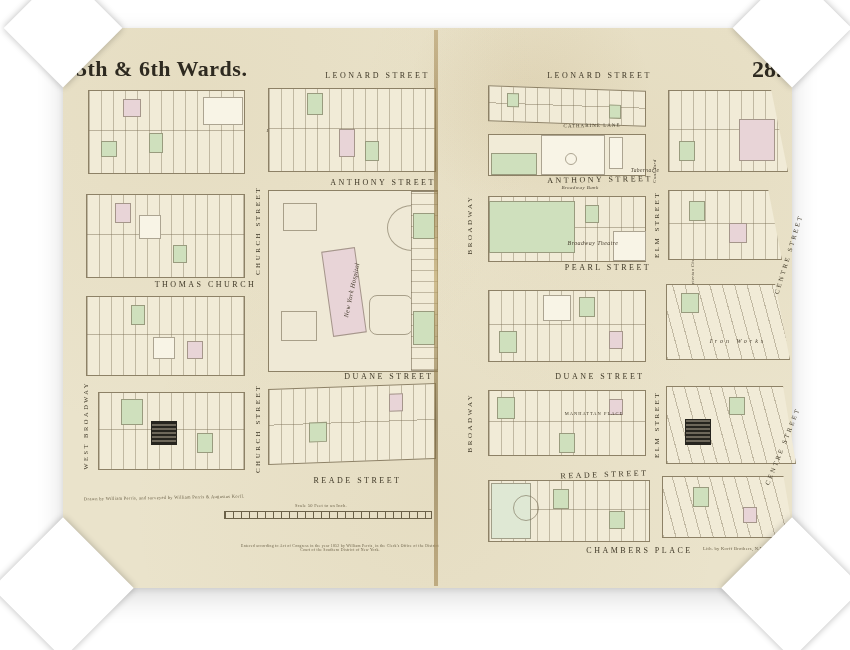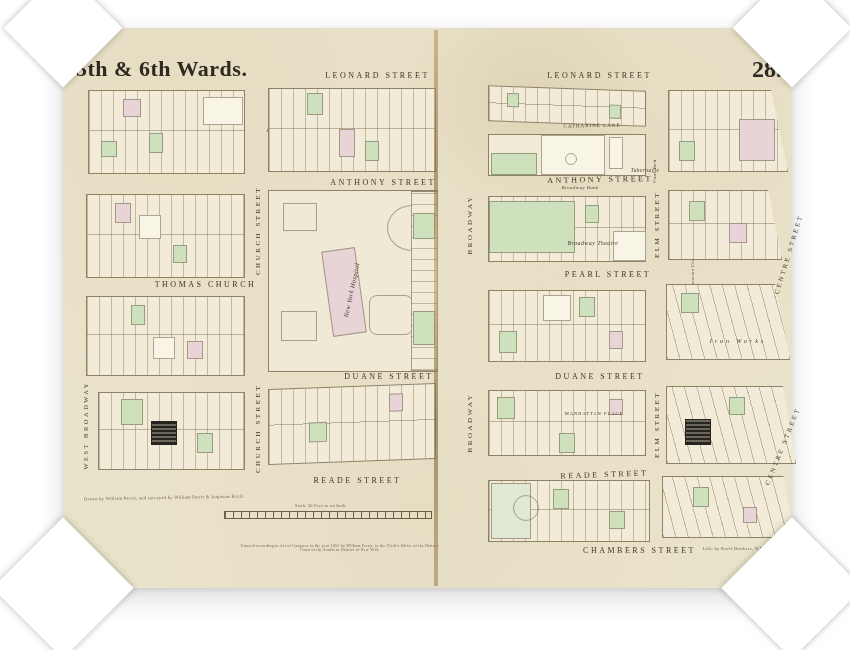--- a/index.html
+++ b/index.html
@@ -170,27 +170,27 @@
   </div>
 
   <div class="fold"></div>
 
   <div class="lbl" style="left:315px;top:72px;width:125px;">LEONARD STREET</div>
   <div class="lbl" style="left:537px;top:72px;width:125px;">LEONARD STREET</div>
   <div class="lbl small" style="left:546px;top:123px;width:92px;transform:rotate(-1deg);">CATHARINE LANE</div>
   <div class="lbl" style="left:318px;top:179px;width:130px;">ANTHONY STREET</div>
   <div class="lbl" style="left:540px;top:176px;width:120px;transform:rotate(-1deg);">ANTHONY STREET</div>
   <div class="lbl" style="left:148px;top:281px;width:115px;">THOMAS CHURCH</div>
-  <div class="lbl" style="left:553px;top:271px;width:110px;">PEARL STREET</div>
+  <div class="lbl" style="left:553px;top:264px;width:110px;">PEARL STREET</div>
   <div class="lbl" style="left:333px;top:373px;width:112px;">DUANE STREET</div>
   <div class="lbl" style="left:544px;top:373px;width:112px;">DUANE STREET</div>
   <div class="lbl small" style="left:558px;top:412px;width:72px;font-size:4.5px;">MANHATTAN PLACE</div>
   <div class="lbl" style="left:300px;top:477px;width:115px;">READE STREET</div>
   <div class="lbl" style="left:547px;top:471px;width:115px;transform:rotate(-2deg);">READE STREET</div>
-  <div class="lbl" style="left:567px;top:547px;width:145px;">CHAMBERS STREET</div>
+  <div class="lbl" style="left:567px;top:547px;width:145px;">CHAMBERS PLACE</div>
 
   <div class="lbl" style="left:198px;top:227px;width:120px;font-size:7px;transform:rotate(-90deg);">CHURCH STREET</div>
   <div class="lbl" style="left:198px;top:425px;width:120px;font-size:7px;transform:rotate(-90deg);">CHURCH STREET</div>
   <div class="lbl" style="left:420px;top:221px;width:100px;font-size:7px;transform:rotate(-90deg);">BROADWAY</div>
   <div class="lbl" style="left:420px;top:419px;width:100px;font-size:7px;transform:rotate(-90deg);">BROADWAY</div>
   <div class="lbl" style="left:31px;top:422px;width:110px;font-size:6.5px;transform:rotate(-90deg);">WEST BROADWAY</div>
   <div class="lbl" style="left:602px;top:221px;width:110px;font-size:7px;transform:rotate(-90deg);">ELM STREET</div>
   <div class="lbl" style="left:602px;top:421px;width:110px;font-size:7px;transform:rotate(-90deg);">ELM STREET</div>
   <div class="lbl" style="left:729px;top:251px;width:120px;font-size:6.5px;transform:rotate(-73deg);">CENTRE STREET</div>
   <div class="lbl" style="left:723px;top:443px;width:120px;font-size:6.5px;transform:rotate(-68deg);">CENTRE STREET</div>

